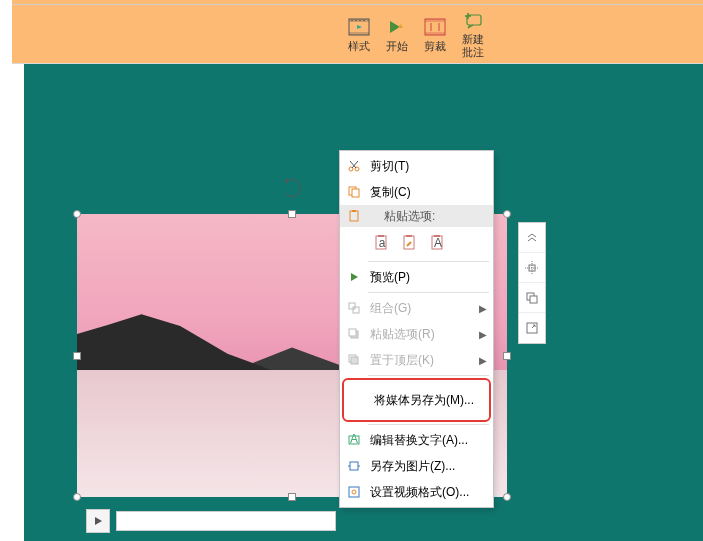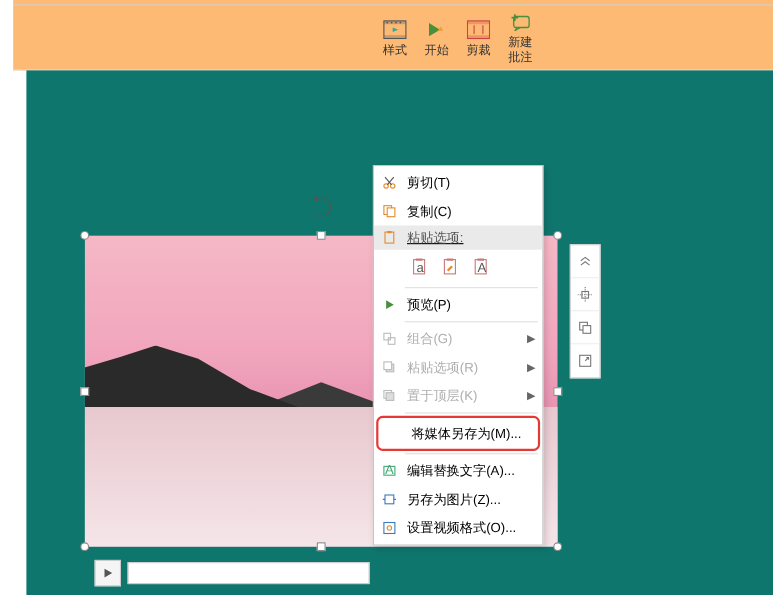--- a/index.html
+++ b/index.html
@@ -26,26 +26,26 @@
   .rotate-handle { position: absolute; left: 50%; top: -35px; transform: translateX(-50%); width: 18px; height: 18px; border: 1.5px solid #555; border-radius: 50%; border-left-color: transparent; }
   .rotate-handle::after { content:''; position: absolute; top:-2px; left:-2px; border: 3px solid transparent; border-right-color:#555; }
   
   .play-bar { position: absolute; left: 62px; top: 445px; width: 250px; height: 24px; display: flex; align-items: center; gap: 6px; }
   .play-btn { width: 24px; height: 24px; border: 1px solid #ccc; background: #f5f5f5; display: flex; align-items: center; justify-content: center; cursor: pointer; }
   .play-track { flex: 1; height: 20px; border: 1px solid #ccc; background: #fff; }
   
   .context-menu { position: absolute; left: 315px; top: 86px; width: 155px; background: #fff; border: 1px solid #c6c6c6; box-shadow: 2px 3px 6px rgba(0,0,0,0.15); padding: 2px 0; }
   .cm-item { height: 26px; display: flex; align-items: center; padding: 0 6px 0 4px; gap: 6px; cursor: pointer; position: relative; }
   .cm-item.disabled { color: #aeaeae; cursor: default; }
-  .cm-item.highlighted { border: 2px solid #e53935; border-radius: 6px; height: 32px; margin: 1px 2px; }
+  .cm-item.highlighted { border: 2px solid #e53935; border-radius: 6px; height: 44px; margin: 1px 2px; }
   .cm-icon { width: 20px; height: 20px; display: flex; align-items: center; justify-content: center; flex-shrink: 0; }
   .cm-label { flex: 1; font-size: 12px; white-space: nowrap; }
   .cm-arrow { width: 8px; font-size: 10px; color: #666; }
   .cm-sep { height: 1px; background: #e0e0e0; margin: 2px 4px 2px 28px; }
-  .cm-paste-header { height: 22px; display: flex; align-items: center; padding-left: 4px; gap: 6px; background: #eaeaea; text-decoration: underline; }
+  .cm-paste-header { height: 22px; display: flex; align-items: center; padding-left: 4px; gap: 20px; background: #eaeaea; }
   .cm-paste-header .cm-label { color: #555; font-size: 12px; }
   .cm-paste-opts { display: flex; gap: 4px; padding: 4px 4px 4px 30px; }
   .paste-opt { width: 24px; height: 24px; border: 1px solid transparent; display: flex; align-items: center; justify-content: center; cursor: pointer; }
   
   .side-panel { position: absolute; left: 494px; top: 158px; width: 28px; background: #fff; border: 1px solid #ccc; display: flex; flex-direction: column; }
   .side-btn { width: 26px; height: 30px; display: flex; align-items: center; justify-content: center; cursor: pointer; border-bottom: 1px solid #eee; }
   .side-btn:last-child { border-bottom: none; }
   
   svg { display: block; }
 </style>

